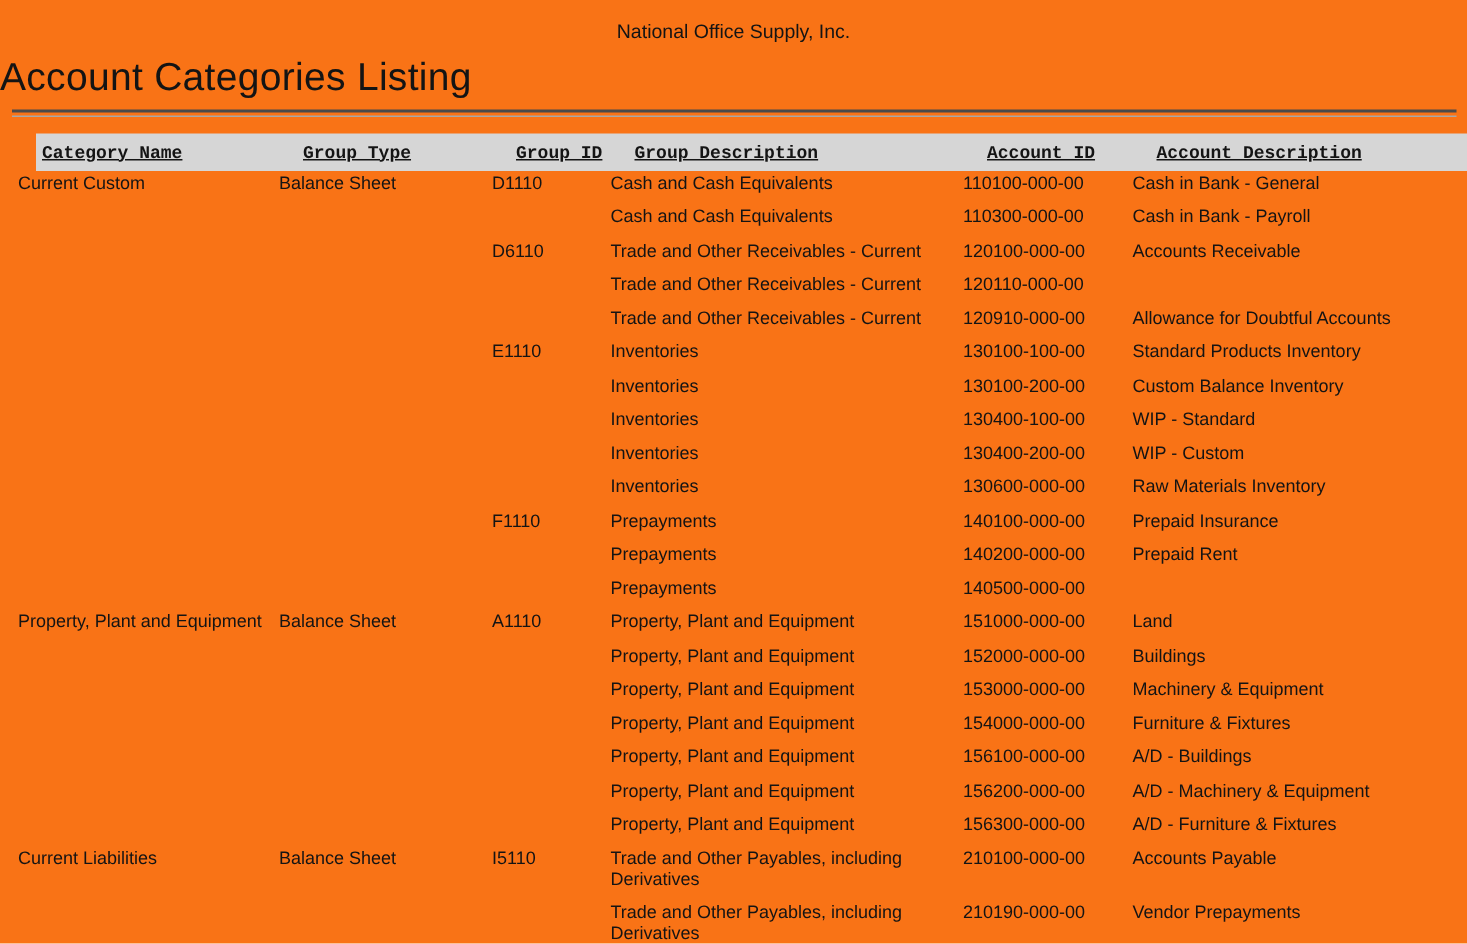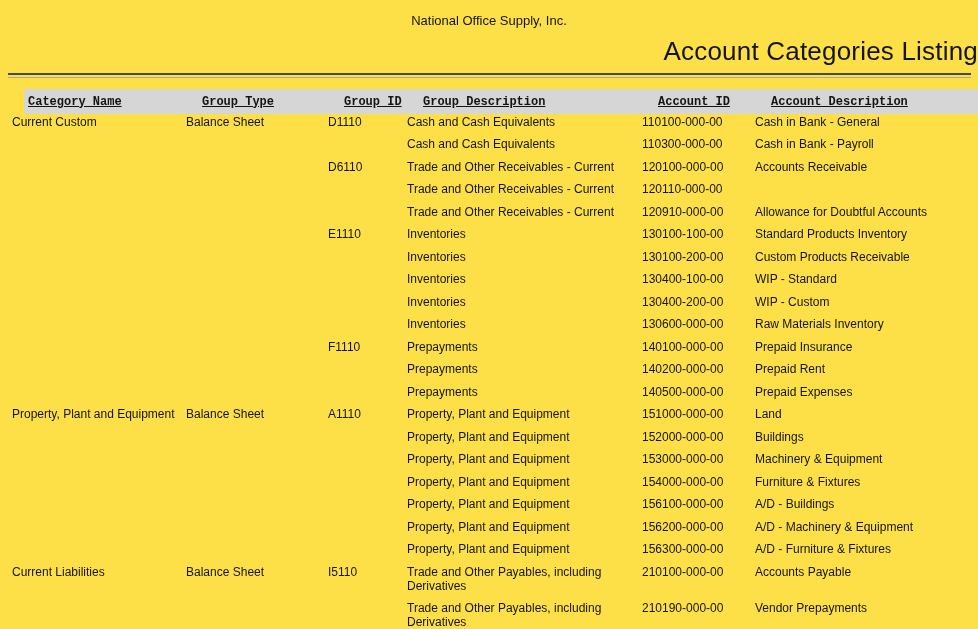--- a/index.html
+++ b/index.html
@@ -1,35 +1,35 @@
 <!DOCTYPE html>
 <html><head>
 <meta charset="utf-8">
 <style>
   html, body { margin: 0; padding: 0; background: #ffffff; }
   .page {
     position: relative;
     width: 978px;
     height: 629px;
-    background: #fde047;
+    background: #f97316;
     overflow: hidden;
     font-family: "Liberation Sans", "DejaVu Sans", sans-serif;
     color: #141414;
   }
   .company {
     position: absolute;
     top: 13px; left: 0; right: 0;
     text-align: center;
     font-size: 13px;
     line-height: 16px;
   }
   .title {
     position: absolute;
     top: 35px; left: 0; right: 0;
-    text-align: right;
+    text-align: left;
     font-size: 26px;
     line-height: 32px;
     letter-spacing: 0.2px;
   }
   .double-rule {
     position: absolute;
     top: 73px; left: 8px; right: 7px;
     height: 2px;
     border-top: 2px solid #4a4a4a;
     border-bottom: 1px solid #a8a8a8;
@@ -129,21 +129,21 @@
         <span class="cell c4">Inventories</span>
         <span class="cell c5">130100-100-00</span>
         <span class="cell c6">Standard Products Inventory</span>
       </div>
       <div class="row grid-cols">
         <span class="cell c1"></span>
         <span class="cell c2"></span>
         <span class="cell c3"></span>
         <span class="cell c4">Inventories</span>
         <span class="cell c5">130100-200-00</span>
-        <span class="cell c6">Custom Products Receivable</span>
+        <span class="cell c6">Custom Balance Inventory</span>
       </div>
       <div class="row grid-cols">
         <span class="cell c1"></span>
         <span class="cell c2"></span>
         <span class="cell c3"></span>
         <span class="cell c4">Inventories</span>
         <span class="cell c5">130400-100-00</span>
         <span class="cell c6">WIP - Standard</span>
       </div>
       <div class="row grid-cols">
@@ -177,21 +177,20 @@
         <span class="cell c4">Prepayments</span>
         <span class="cell c5">140200-000-00</span>
         <span class="cell c6">Prepaid Rent</span>
       </div>
       <div class="row grid-cols">
         <span class="cell c1"></span>
         <span class="cell c2"></span>
         <span class="cell c3"></span>
         <span class="cell c4">Prepayments</span>
         <span class="cell c5">140500-000-00</span>
-        <span class="cell c6">Prepaid Expenses</span>
       </div>
       <div class="row grid-cols">
         <span class="cell c1">Property, Plant and Equipment</span>
         <span class="cell c2">Balance Sheet</span>
         <span class="cell c3">A1110</span>
         <span class="cell c4">Property, Plant and Equipment</span>
         <span class="cell c5">151000-000-00</span>
         <span class="cell c6">Land</span>
       </div>
       <div class="row grid-cols">

